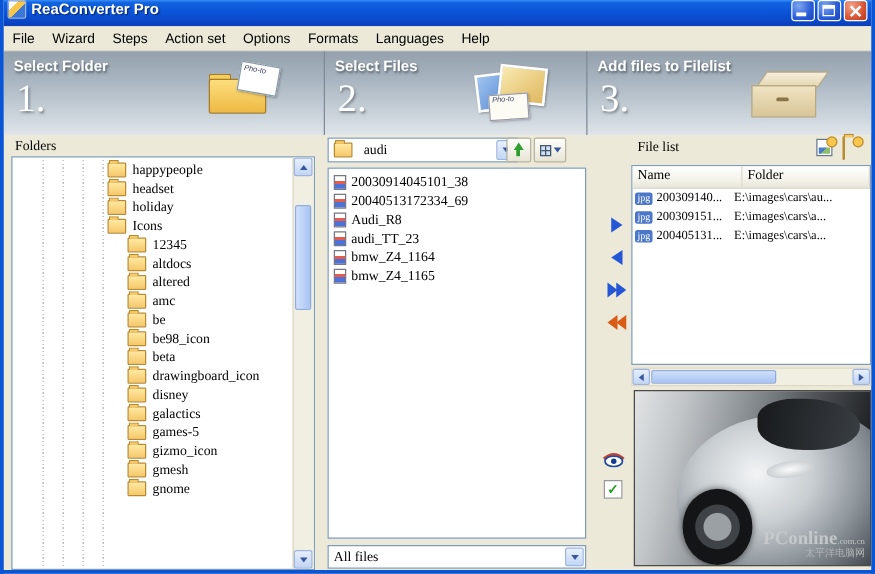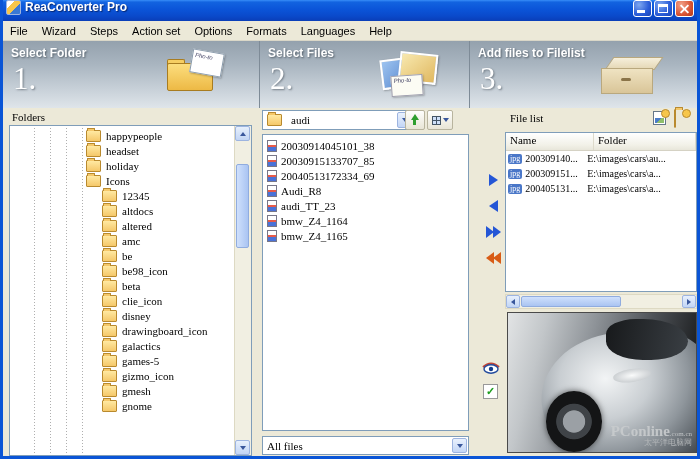--- a/index.html
+++ b/index.html
@@ -272,29 +272,25 @@
         <div class="trow lvl2">
             <span class="fico"></span>
             <span>be98_icon</span>
           </div>
         <div class="trow lvl2">
             <span class="fico"></span>
             <span>beta</span>
           </div>
         <div class="trow lvl2">
             <span class="fico"></span>
-            <span>clie_icon</span>
+            <span>drawingboard_icon</span>
           </div>
         <div class="trow lvl2">
             <span class="fico"></span>
             <span>disney</span>
-          </div>
-        <div class="trow lvl2">
-            <span class="fico"></span>
-            <span>drawingboard_icon</span>
           </div>
         <div class="trow lvl2">
             <span class="fico"></span>
             <span>galactics</span>
           </div>
         <div class="trow lvl2">
             <span class="fico"></span>
             <span>games-5</span>
           </div>
         <div class="trow lvl2">
@@ -335,24 +331,20 @@
       <span class="grid-ico"></span>
       <i class="tri-dn"></i>
     </div>
     <div class="file-list">
       <div class="frow">
           <span class="pico"></span>
           <span>20030914045101_38</span>
         </div>
       <div class="frow">
           <span class="pico"></span>
-          <span>20030915133707_85</span>
-        </div>
-      <div class="frow">
-          <span class="pico"></span>
           <span>20040513172334_69</span>
         </div>
       <div class="frow">
           <span class="pico"></span>
           <span>Audi_R8</span>
         </div>
       <div class="frow">
           <span class="pico"></span>
           <span>audi_TT_23</span>
         </div>

